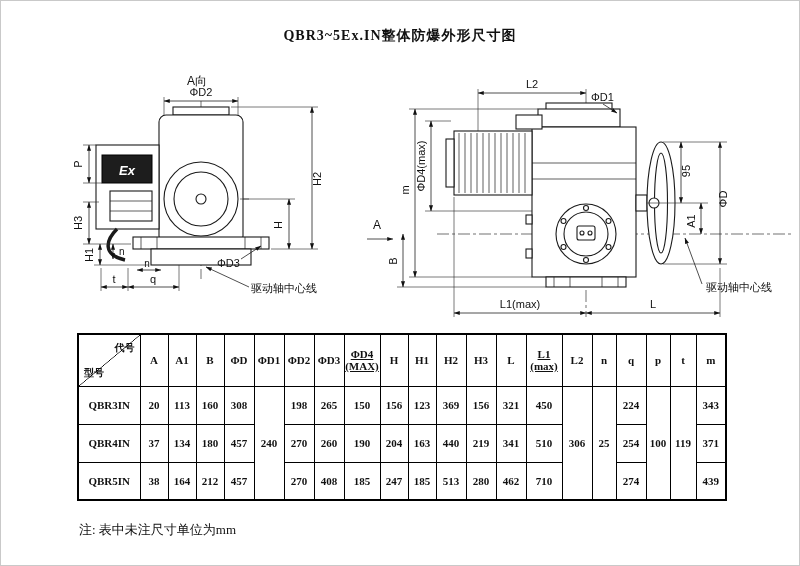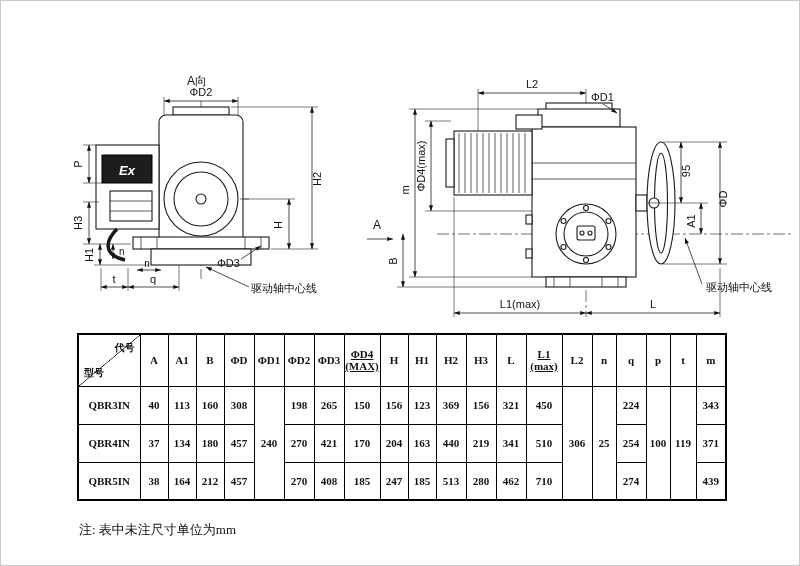--- a/index.html
+++ b/index.html
@@ -50,20 +50,21 @@
       transparent calc(50% - 0.6px), #000 50%, transparent calc(50% + 0.6px));
   }
   th.corner .ctop { position: absolute; top: 6px; right: 5px; font-size: 10px; }
   th.corner .cbot { position: absolute; bottom: 6px; left: 5px; font-size: 10px; }
 </style>
 </head>
 <body>
 
 <div class="page">
 
+  <div class="title">QBR3~5Ex.IN整体防爆外形尺寸图</div>
 
   <svg style="left:68px; top:62px;" width="332" height="260" viewBox="0 0 332 260">
     <defs>
       <marker id="aL" viewBox="0 0 10 10" refX="9.5" refY="5" markerWidth="8" markerHeight="8" orient="auto-start-reverse">
         <path d="M0.5,1.8 L10,5 L0.5,8.2 z" fill="#111"></path>
       </marker>
     </defs>
 
     <text x="118" y="22" class="t12">A向</text>
 
@@ -322,21 +323,21 @@
 (max)</th>
         <th>L2</th>
         <th>n</th>
         <th>q</th>
         <th>p</th>
         <th>t</th>
         <th>m</th>
       </tr>
       <tr class="row">
         <td>QBR3IN</td>
-        <td>40</td>
+        <td>20</td>
         <td>113</td>
         <td>160</td>
         <td>308</td>
         <td rowspan="3">240</td>
         <td>198</td>
         <td>265</td>
         <td>150</td>
         <td>156</td>
         <td>123</td>
         <td>369</td>
@@ -350,22 +351,22 @@
         <td rowspan="3">119</td>
         <td>343</td>
       </tr>
       <tr class="row">
         <td>QBR4IN</td>
         <td>37</td>
         <td>134</td>
         <td>180</td>
         <td>457</td>
         <td>270</td>
-        <td>421</td>
-        <td>170</td>
+        <td>260</td>
+        <td>190</td>
         <td>204</td>
         <td>163</td>
         <td>440</td>
         <td>219</td>
         <td>341</td>
         <td>510</td>
         <td>254</td>
         <td>371</td>
       </tr>
       <tr class="row">

